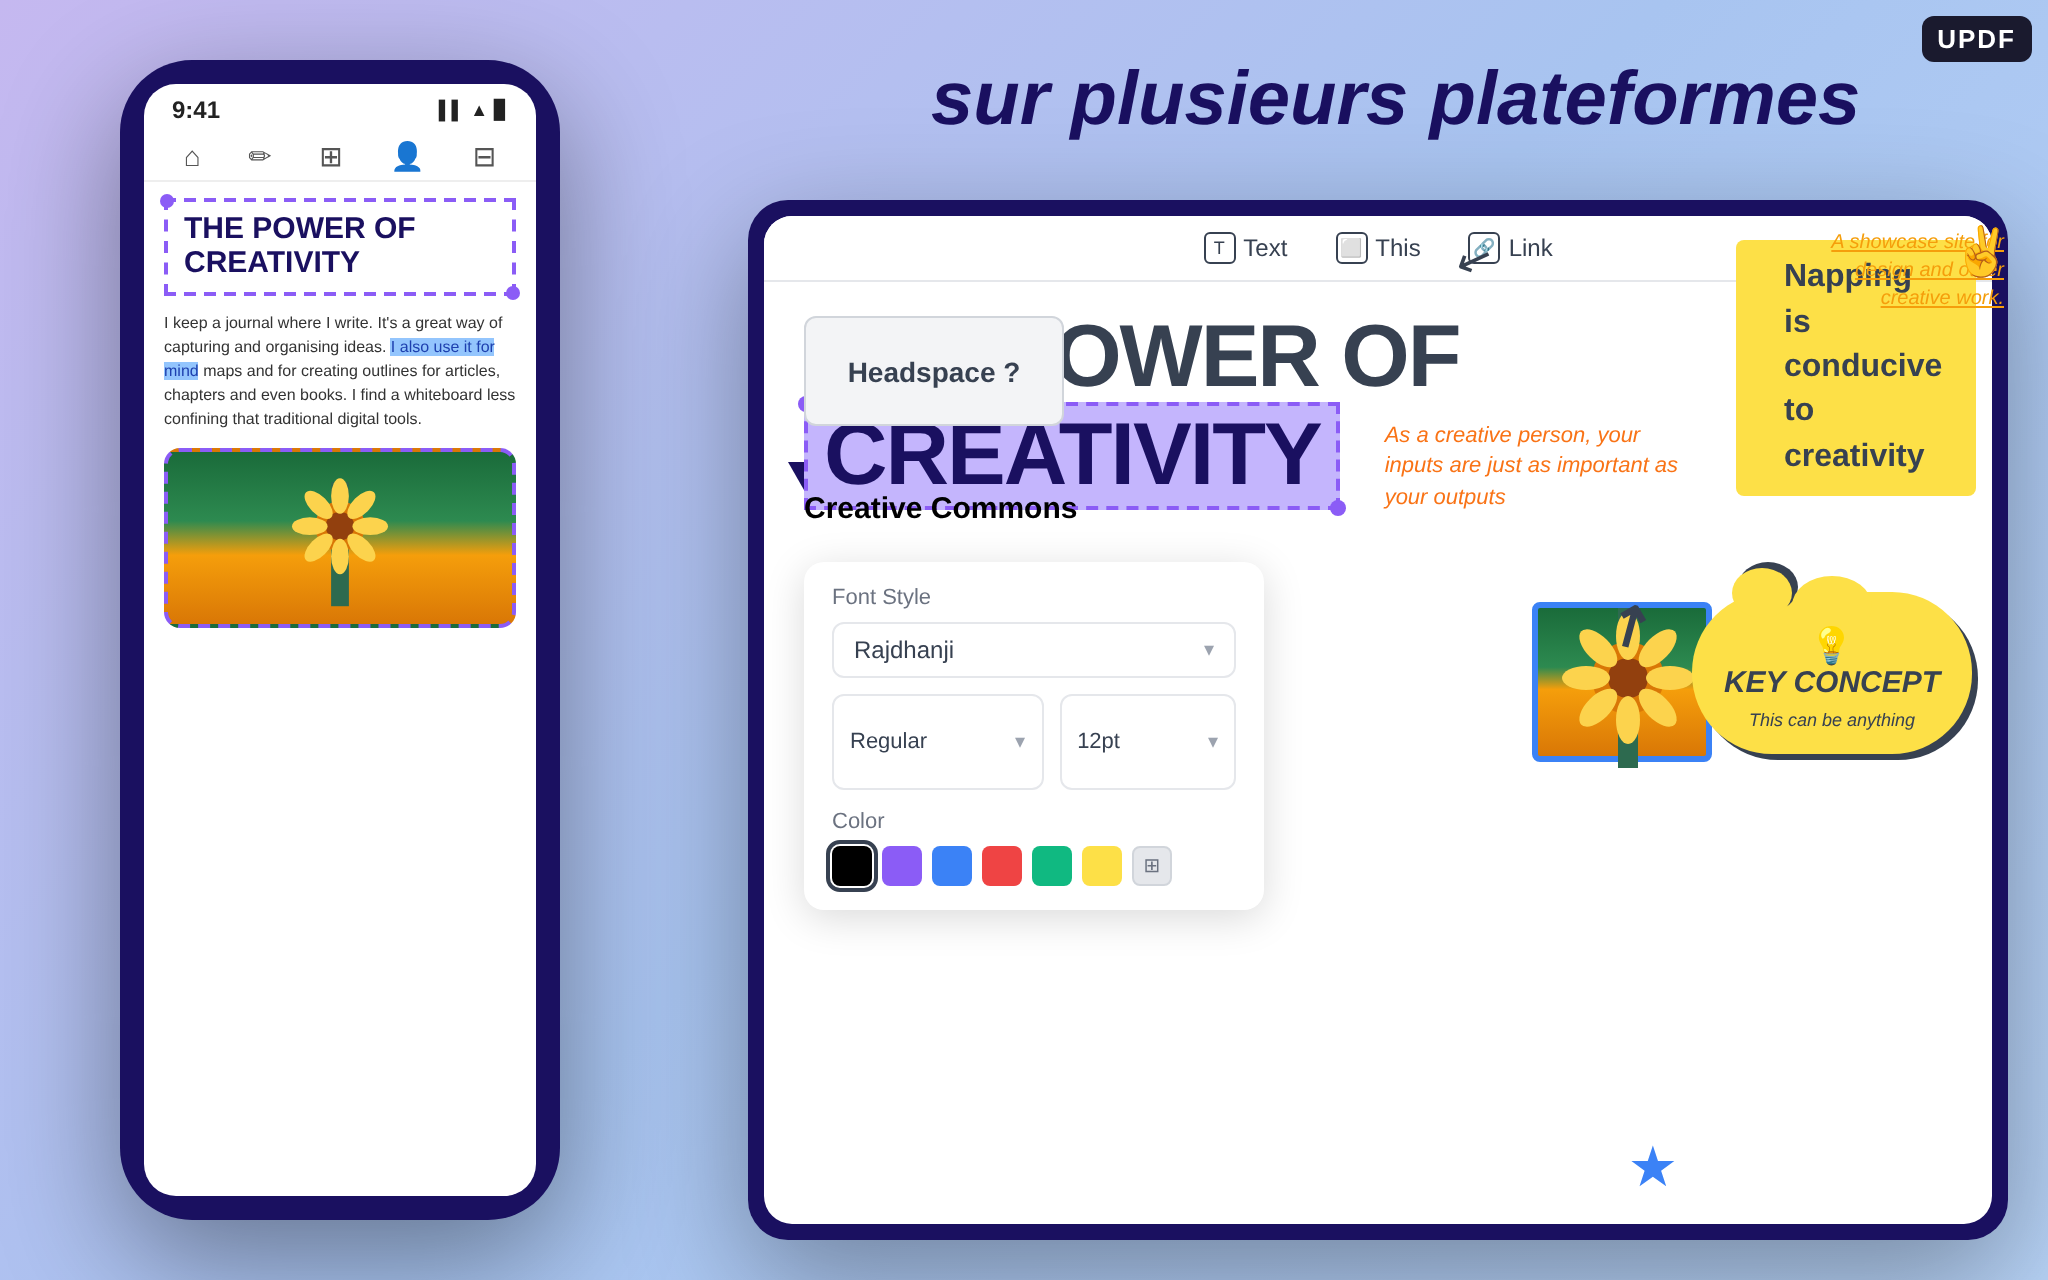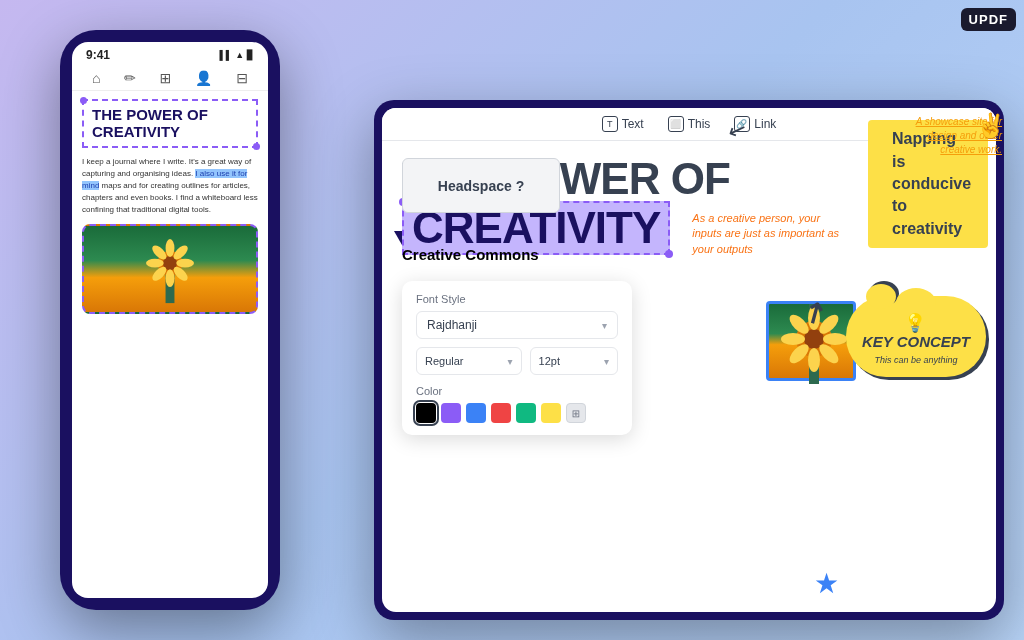--- a/index.html
+++ b/index.html
@@ -277,21 +277,21 @@
     }
     .font-row {
       display: flex;
       gap: 8px;
       margin-bottom: 10px;
     }
     .font-select-sm {
       flex: 1;
       border: 1px solid #e5e7eb;
       border-radius: 6px;
-      padding: 7px 8px;
+      padding: 17px 8px;
       font-size: 11px;
       color: #374151;
       display: flex;
       justify-content: space-between;
       align-items: center;
       gap: 44px;
     }
     .color-label {
       font-size: 11px;
       color: #6b7280;
@@ -390,21 +390,21 @@
       font-size: 18px;
       position: relative;
       z-index: 2;
     }
 
     
     .headspace-box {
       position: absolute;
       left: 20px;
       bottom: 60px;
-      width: 158px;
+      width: 130px;
       height: 55px;
       background: #f3f4f6;
       border-radius: 6px;
       display: flex;
       align-items: center;
       justify-content: center;
       font-size: 14px;
       font-weight: 600;
       color: #374151;
       border: 1px solid #d1d5db;
@@ -447,20 +447,21 @@
 
     
     .chevron { font-size: 10px; color: #9ca3af; }
   </style>
 </head>
 <body>
 
 <div class="updf-logo">UPDF</div>
 
 <div class="header-text">
+  <h1>sur plusieurs plateformes</h1>
 </div>
 
 <div class="phone">
   <div class="phone-inner">
 
     <div class="phone-status-bar">
       <span class="phone-time">9:41</span>
       <div class="phone-icons">
         <span>▌▌</span>
         <span>▲</span>

